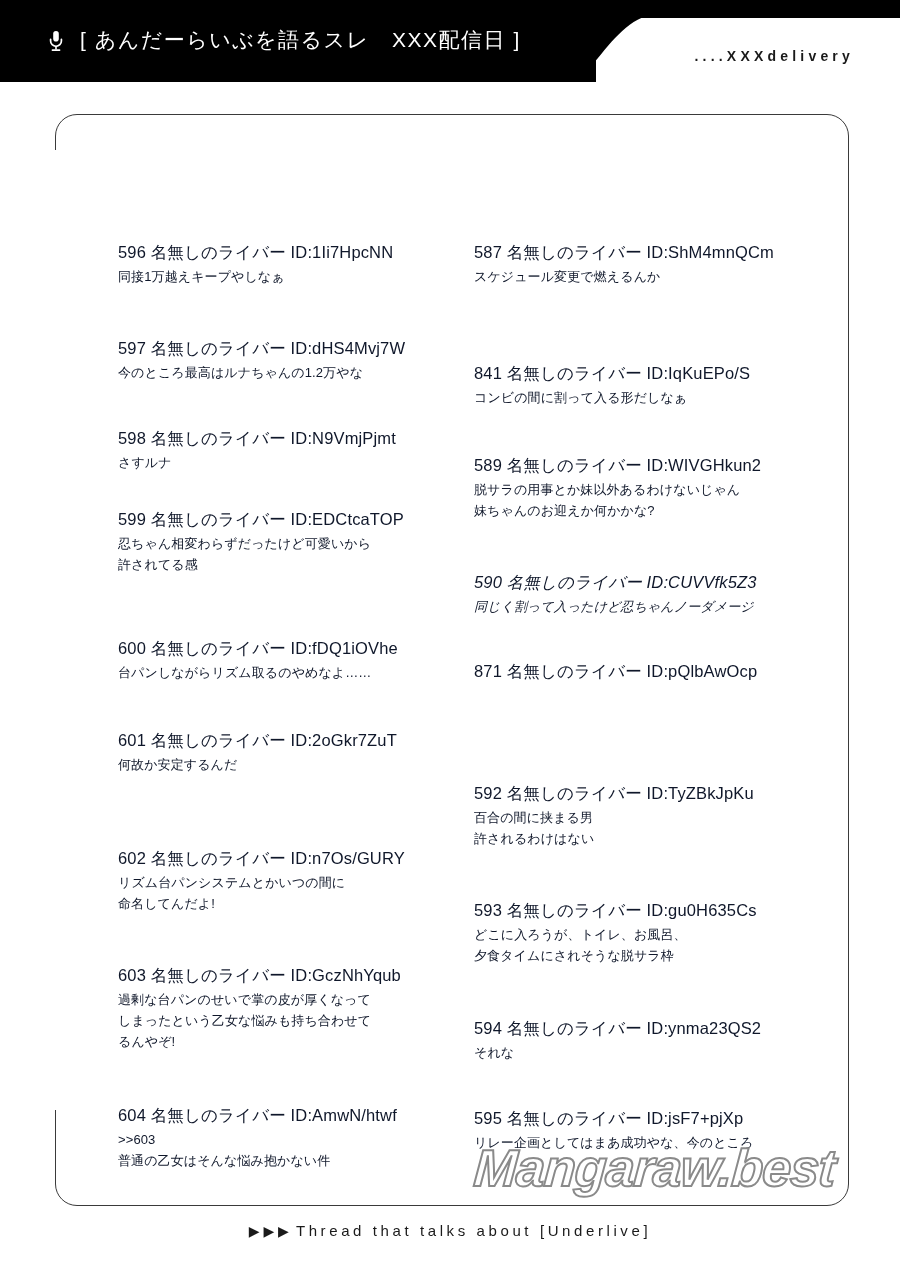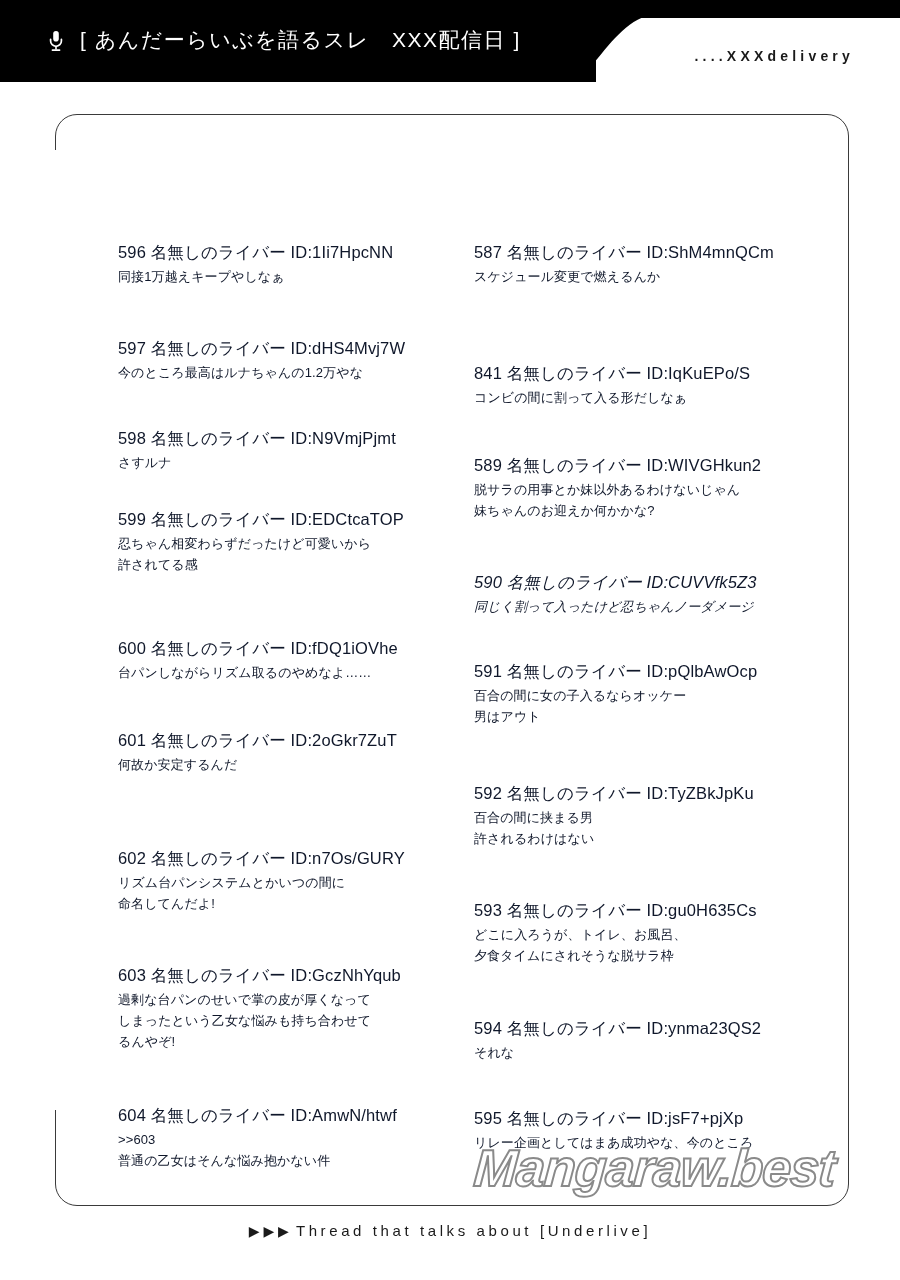--- a/index.html
+++ b/index.html
@@ -290,25 +290,21 @@
           <div>妹ちゃんのお迎えか何かかな?</div>
         </div>
       </div>
       <div class="post" style="top: 452px; font-style: italic;">
         <div class="post-head">590 名無しのライバー ID:CUVVfk5Z3</div>
         <div class="post-body">
           <div>同じく割って入ったけど忍ちゃんノーダメージ</div>
         </div>
       </div>
       <div class="post" style="top: 541px;">
-        <div class="post-head">591 名無しのライバー ID:pQlbAwOcp</div>
-        <div class="post-body">
-          <div>百合の間に女の子入るならオッケー</div>
-          <div>男はアウト</div>
-        </div>
+        <div class="post-head">871 名無しのライバー ID:pQlbAwOcp</div>
       </div>
       <div class="post" style="top: 663px;">
         <div class="post-head">592 名無しのライバー ID:TyZBkJpKu</div>
         <div class="post-body">
           <div>百合の間に挟まる男</div>
           <div>許されるわけはない</div>
         </div>
       </div>
       <div class="post" style="top: 780px;">
         <div class="post-head">593 名無しのライバー ID:gu0H635Cs</div>

